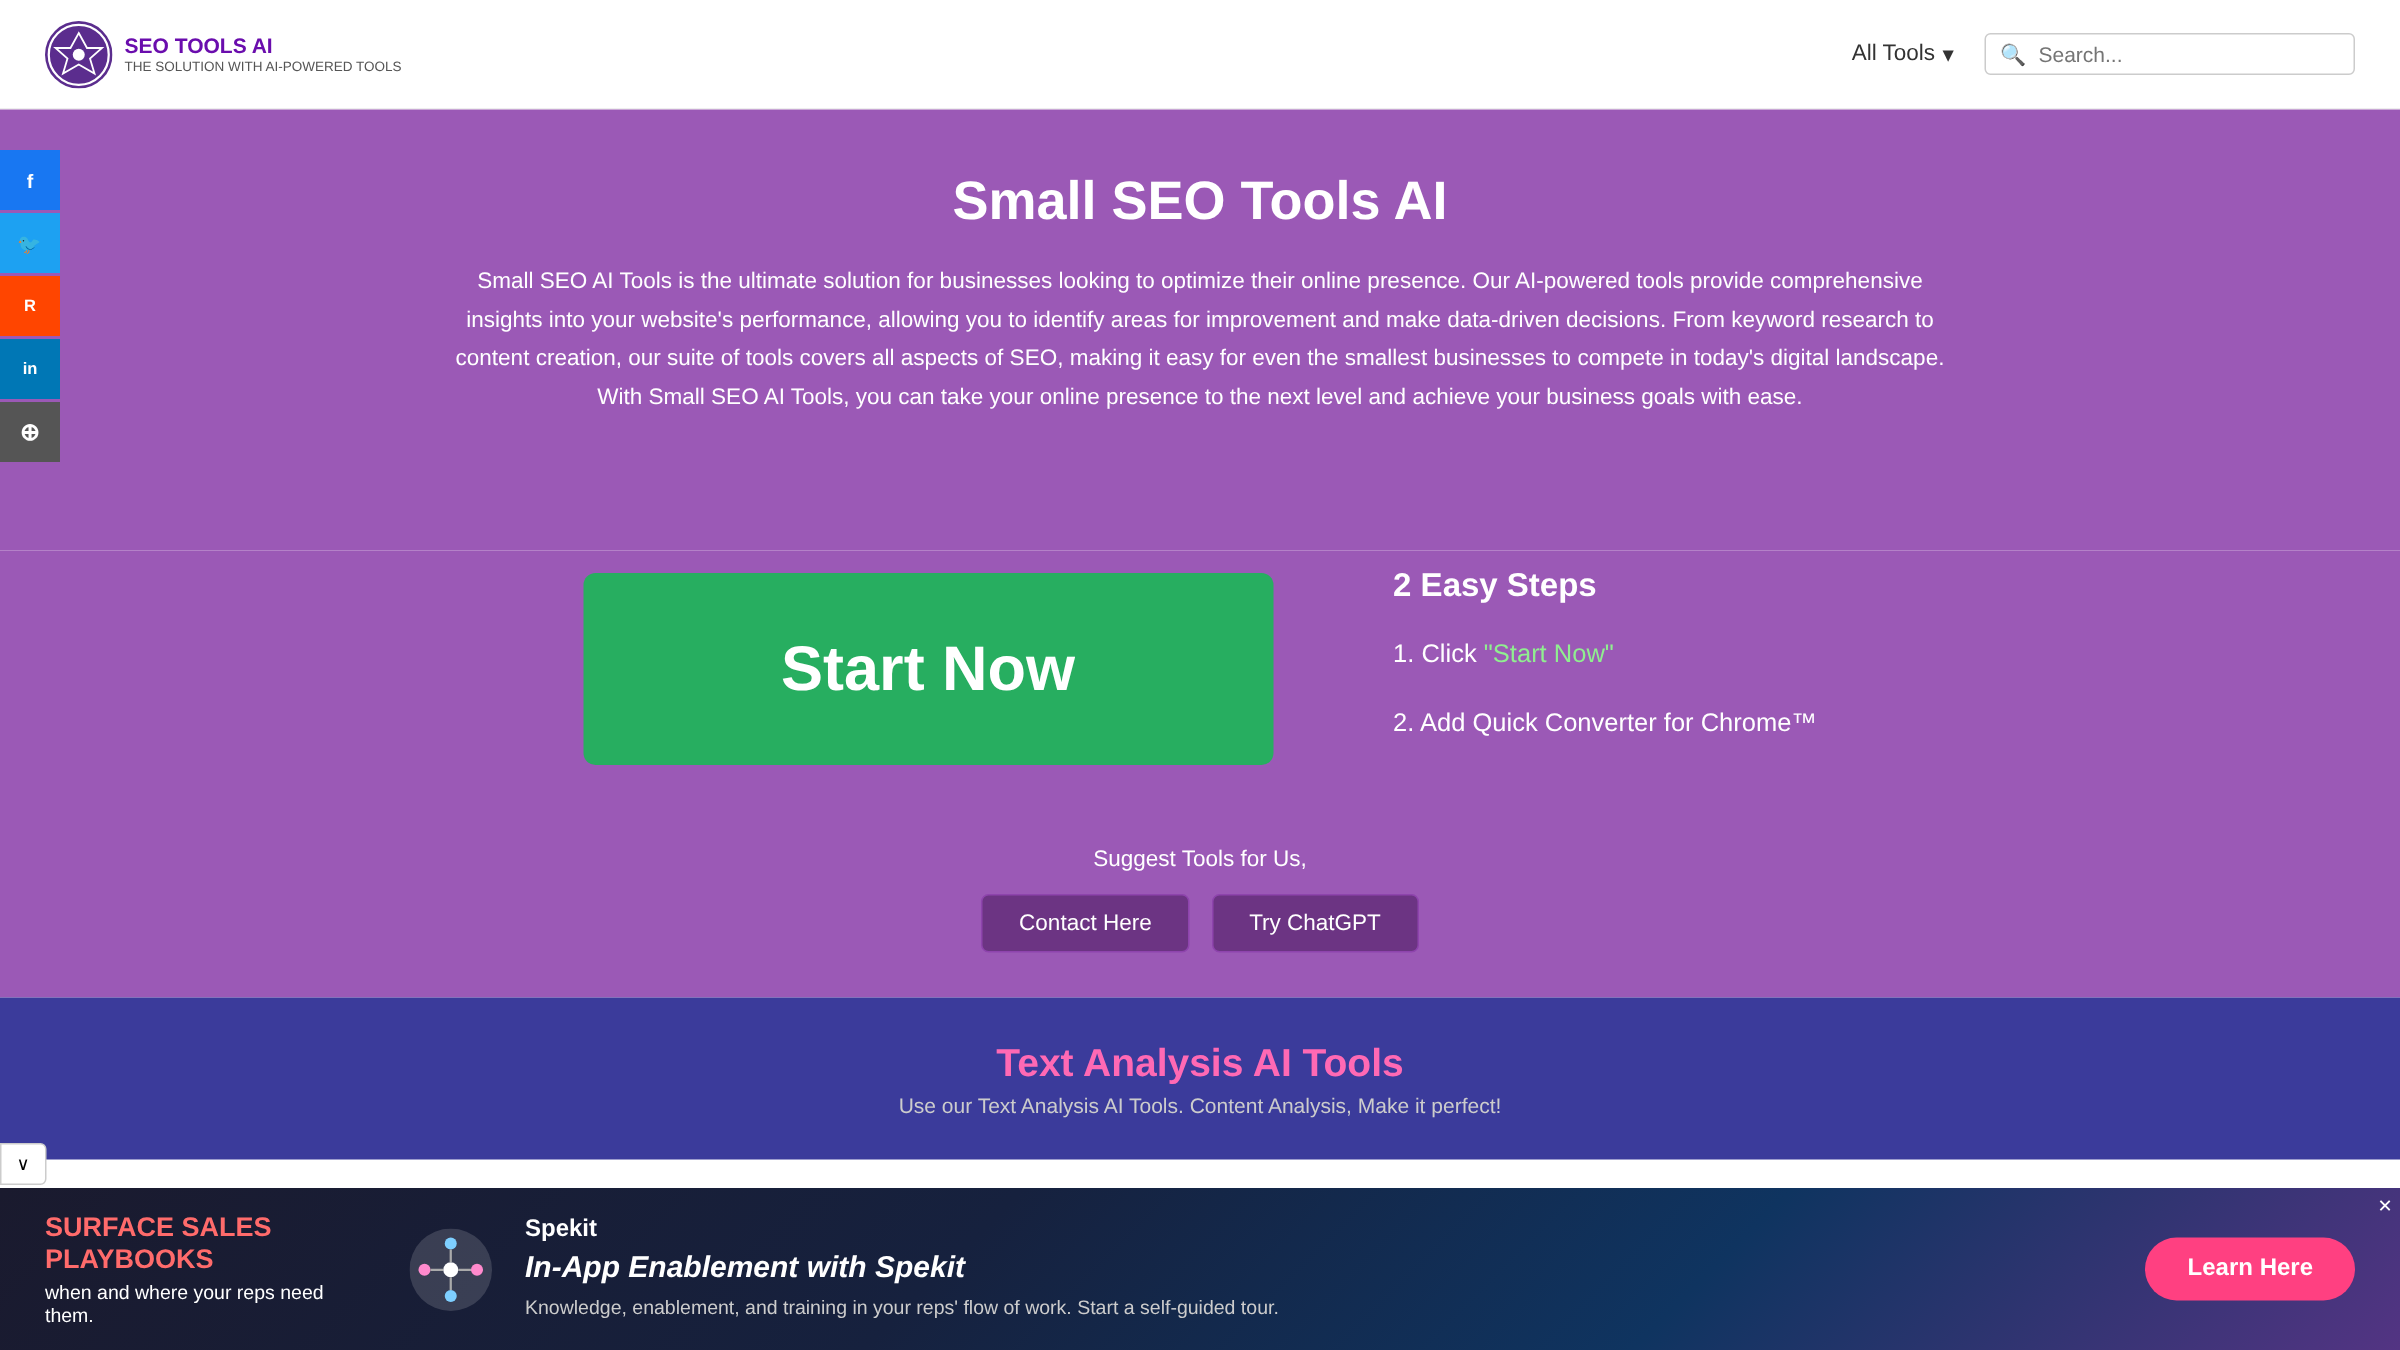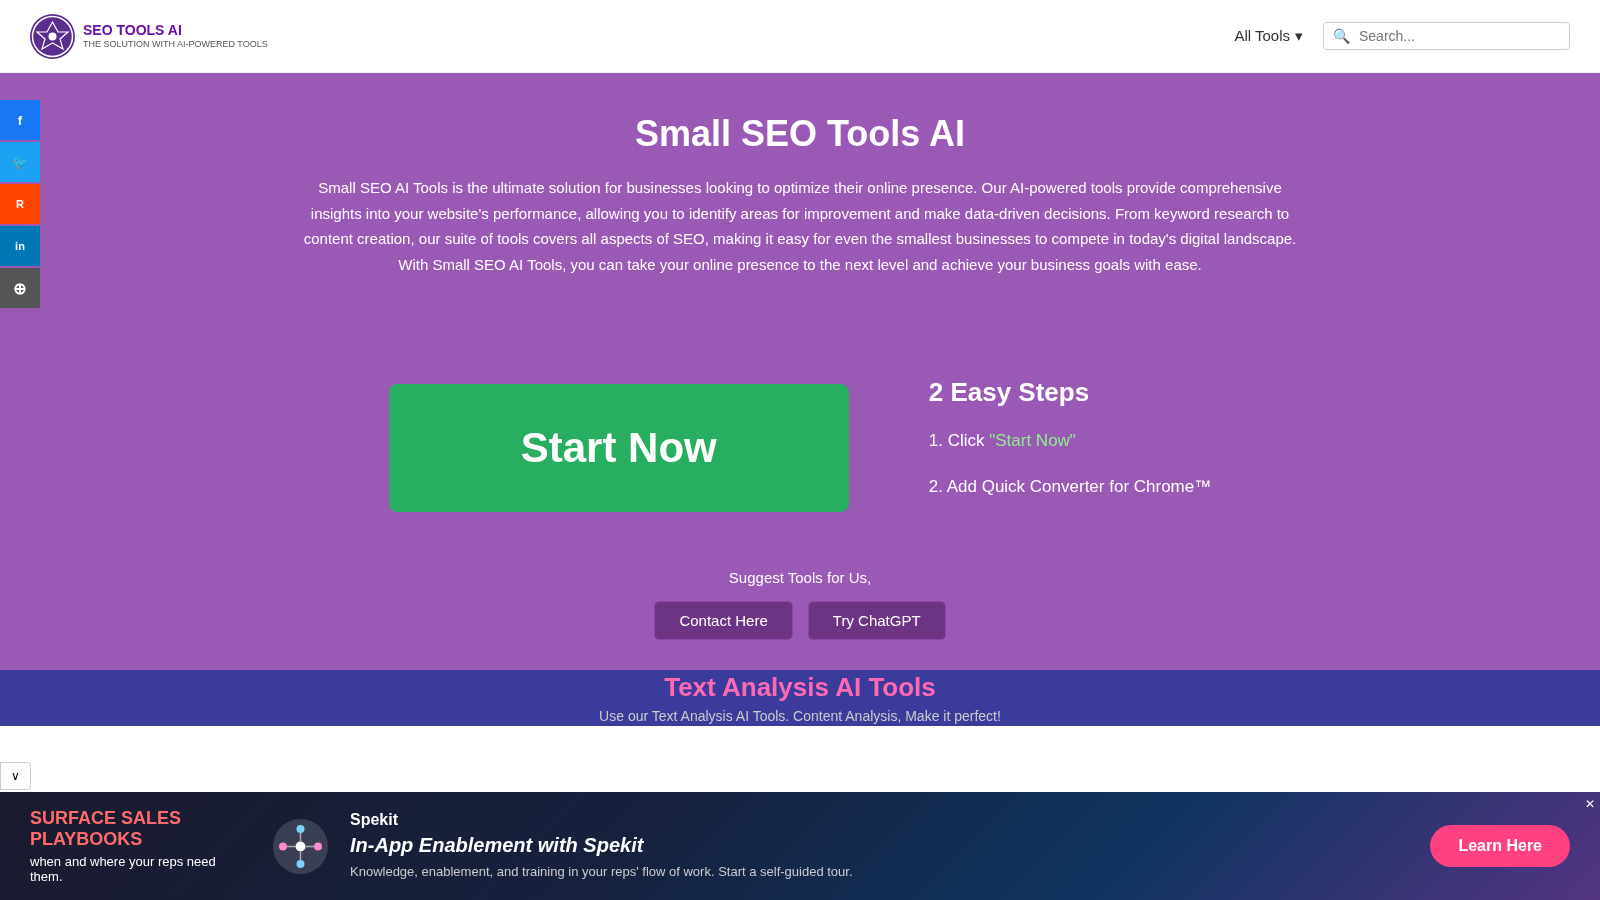--- a/index.html
+++ b/index.html
@@ -129,21 +129,21 @@
       border-radius: 8px;
       padding: 40px 80px;
       cursor: pointer;
       width: 460px;
       text-align: center;
     }
     .easy-steps {
       color: #fff;
     }
     .easy-steps h3 {
-      font-size: 26px;
+      font-size: 22px;
       font-weight: bold;
       margin-bottom: 20px;
     }
     .easy-steps .step {
       font-size: 17px;
       margin-bottom: 20px;
       line-height: 1.5;
     }
     .step-link {
       color: #90ee90;
@@ -181,21 +181,21 @@
       border: 1px solid #8e44ad;
       border-radius: 5px;
       padding: 0 24px;
       font-size: 15px;
       cursor: pointer;
     }
 
     
     .text-analysis {
       background: #3b3b9b;
-      padding: 2px 30px;
+      padding: 28px 30px;
       text-align: center;
     }
     .text-analysis-title {
       font-size: 26px;
       font-weight: bold;
       color: #ff69b4;
     }
     .text-analysis-content {
       color: #ccc;
       font-size: 14px;

